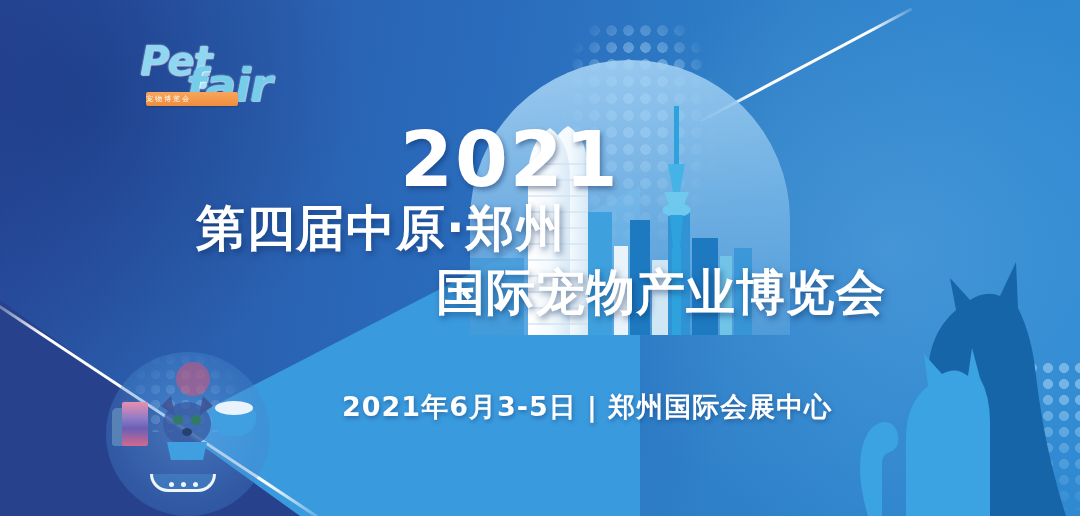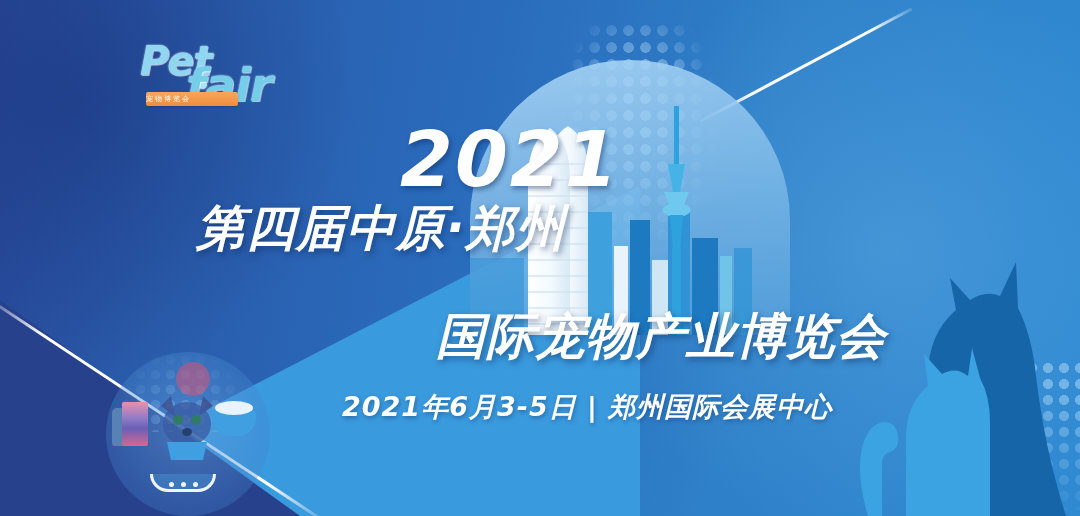--- a/index.html
+++ b/index.html
@@ -108,21 +108,21 @@
     font-size:7px;color:#fff;letter-spacing:2px;
     font-family:"DejaVu Sans","Liberation Sans",sans-serif;
     white-space:nowrap;
   }
   .logo-dot{
     position:absolute;left:60px;top:44px;width:9px;height:9px;border-radius:50%;
     background:#a9e3f6;box-shadow:0 0 3px rgba(255,255,255,.8);
   }
 
   
-  #headline{position:absolute;left:0;top:0;width:1080px;height:516px;pointer-events:none;font-style:italic;}
+  #headline{position:absolute;left:0;top:0;width:1080px;height:516px;pointer-events:none;}
   #headline > *{pointer-events:auto;}
 
   .year{
     position:absolute;left:400px;top:122px;
     font-family:"DejaVu Sans","Liberation Sans",sans-serif;
     font-size:76px;font-weight:bold;color:#ffffff;
     letter-spacing:2px;line-height:1;
     text-shadow:2px 3px 5px rgba(10,40,90,.45);
   }
 
@@ -134,21 +134,20 @@
     text-shadow:2px 3px 6px rgba(10,40,90,.5);
     white-space:nowrap;
   }
   .cn-line2{
     position:absolute;left:436px;top:268px;
     font-family:"DejaVu Sans","Liberation Sans",sans-serif;
     font-size:49px;font-weight:bold;color:#ffffff;
     letter-spacing:1px;line-height:1;
     text-shadow:2px 3px 6px rgba(10,40,90,.5);
     white-space:nowrap;
-    margin-top:44px;
   }
 
   .en-block{
     position:absolute;left:198px;top:268px;width:240px;
     text-align:right;line-height:1.55;
   }
   .en-block div{
     font-family:"Liberation Sans","DejaVu Sans",sans-serif;
     font-size:14.5px;color:#e8f2fb;letter-spacing:.4px;white-space:nowrap;
   }

